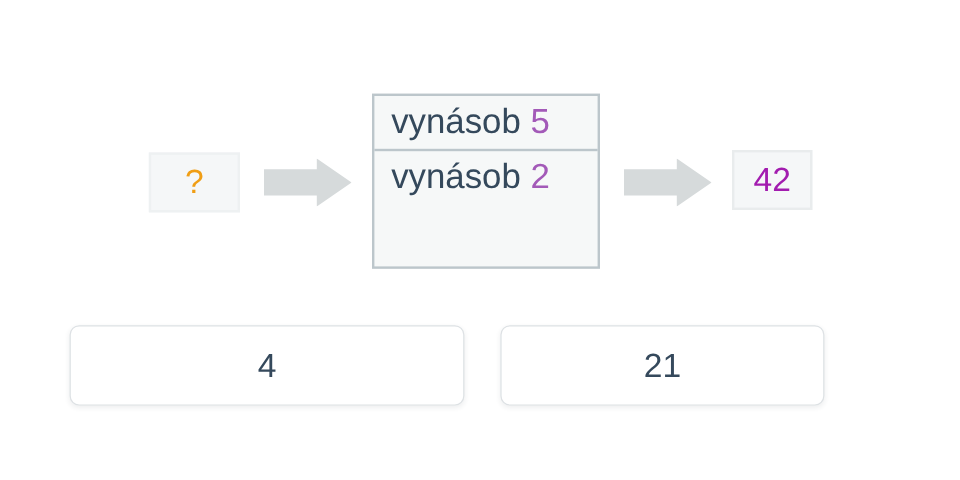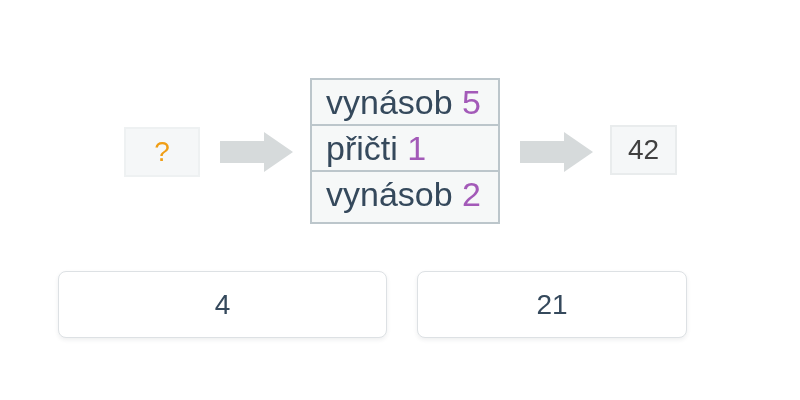--- a/index.html
+++ b/index.html
@@ -29,21 +29,21 @@
   .qbox {
     left: 124px; top: 127px;
     width: 76px; height: 50px;
     border: 2px solid #eef1f2;
     color: #f09e15;
   }
   .result-box {
     left: 610px; top: 125px;
     width: 67px; height: 50px;
     border: 2px solid #e9eced;
-    color: #404040;
+    color: #a21caf;
   }
   .arrow {
     position: absolute;
     width: 73px; height: 40px;
   }
   .arrow-1 { left: 220px; top: 132px; }
   .arrow-2 { left: 520px; top: 132px; }
 
   .ops-table {
     position: absolute;
@@ -51,21 +51,21 @@
     width: 190px; height: 146px;
     box-sizing: border-box;
     background: #f6f8f8;
     border: 2px solid #bcc6cb;
   }
   .op-row {
     box-sizing: border-box;
     height: 46px;
     line-height: 44px;
     padding-left: 14px;
-    font-size: 34px;
+    font-size: 29px;
     color: #35495c;
     border-bottom: 2px solid #bcc6cb;
     white-space: nowrap;
   }
   .op-row:last-child { border-bottom: none; }
   .op-value { color: #a35ab8; }
 
   
   .answer-btn {
     position: absolute;
@@ -100,24 +100,20 @@
   <svg class="arrow arrow-1" viewBox="0 0 73 40">
     <polygon points="0,9 44,9 44,0 73,20 44,40 44,31 0,31" fill="#d6dadb"></polygon>
   </svg>
 
   <div class="ops-table">
     <div class="op-row">
       <span>vynásob</span>
       <span class="op-value">5</span>
     </div>
     <div class="op-row">
-      <span>přičti</span>
-      <span class="op-value">1</span>
-    </div>
-    <div class="op-row">
       <span>vynásob</span>
       <span class="op-value">2</span>
     </div>
   </div>
 
   <svg class="arrow arrow-2" viewBox="0 0 73 40">
     <polygon points="0,9 44,9 44,0 73,20 44,40 44,31 0,31" fill="#d6dadb"></polygon>
   </svg>
 
   <div class="small-box result-box">

